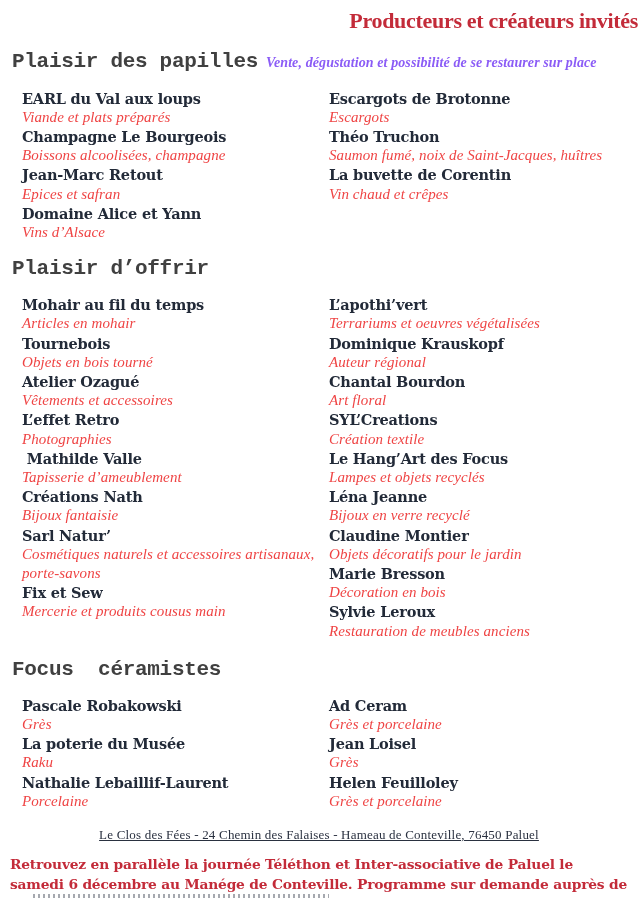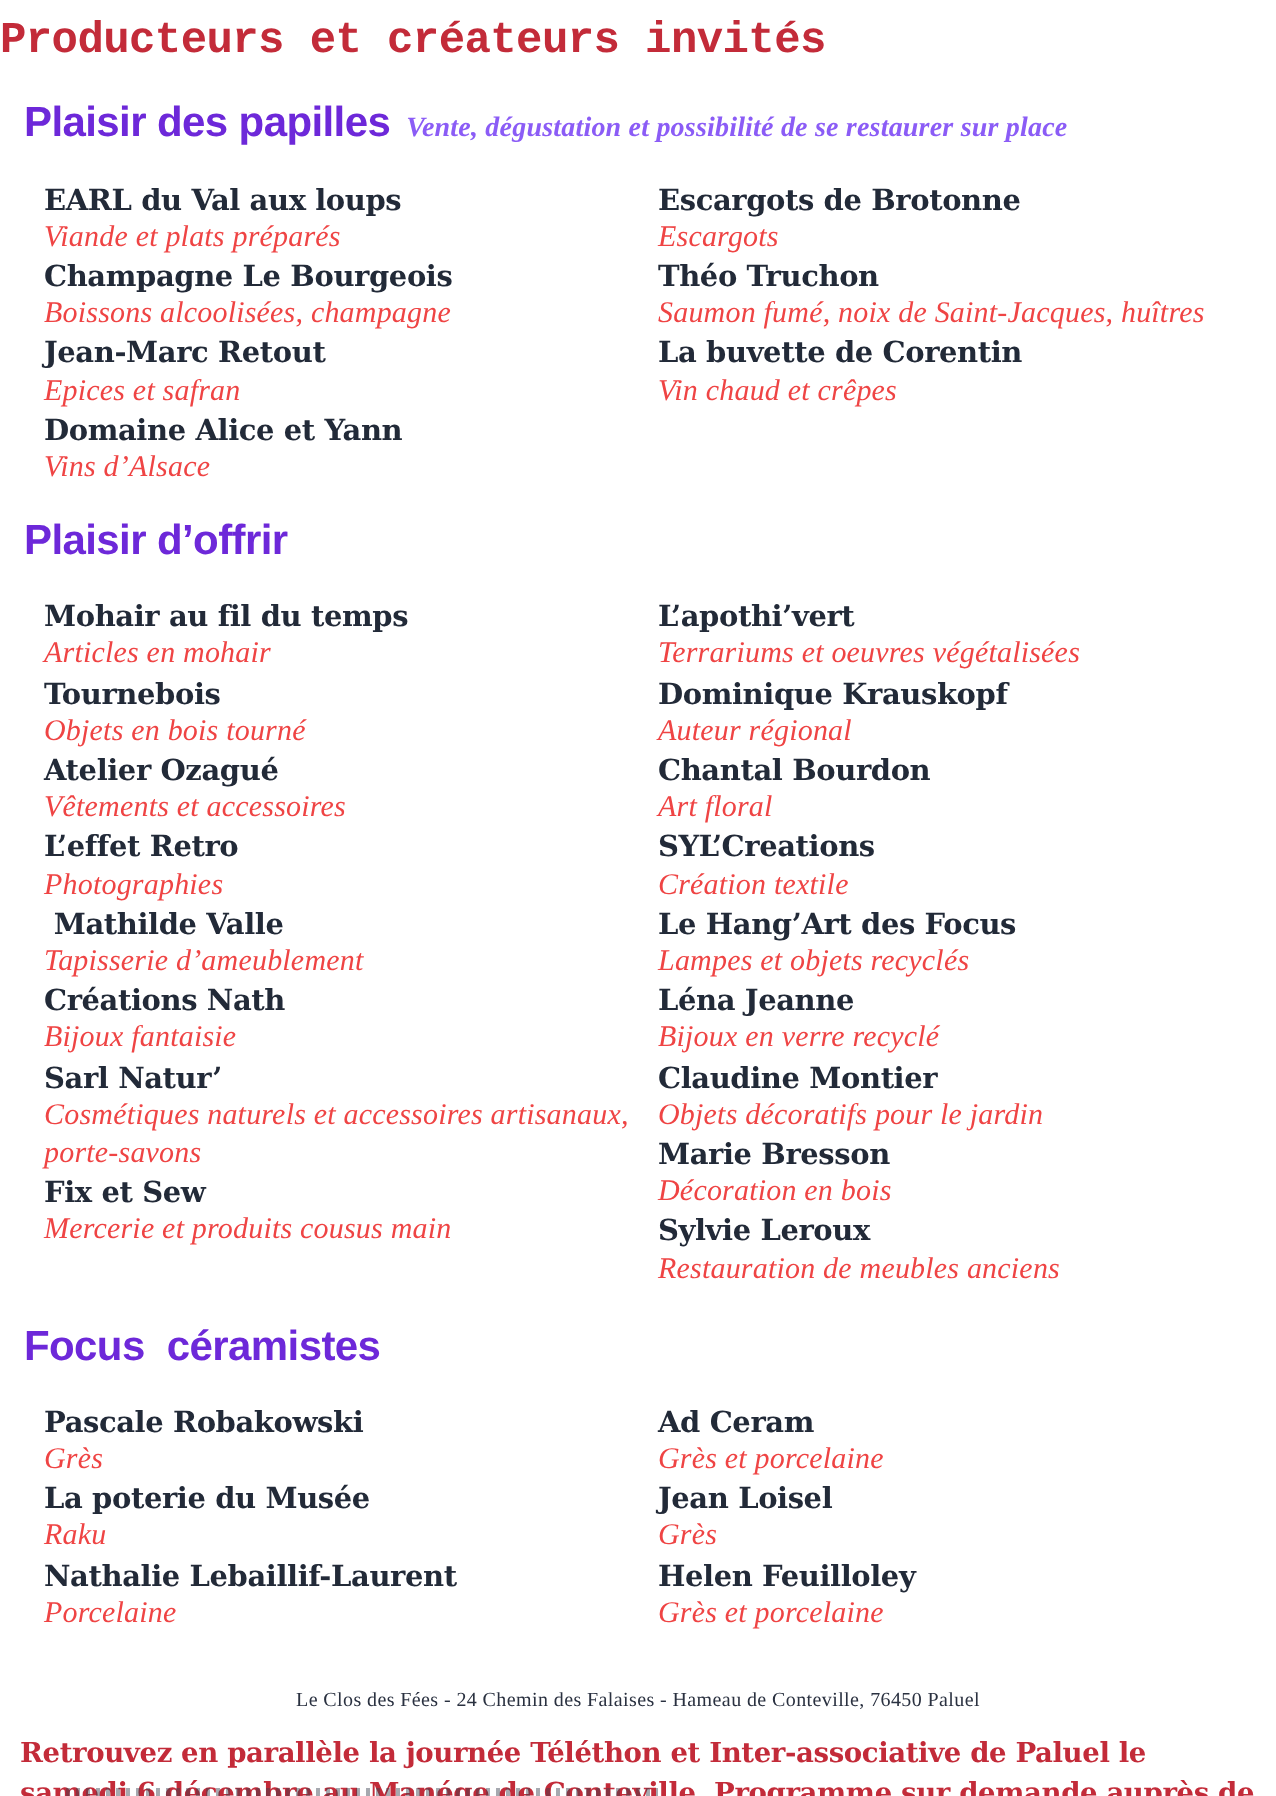--- a/index.html
+++ b/index.html
@@ -2,29 +2,29 @@
 <html><head>
 <meta charset="utf-8">
 <style>
   html,body{margin:0;padding:0;}
   body{
     width:638px;height:898px;background:#ffffff;overflow:hidden;
     font-family:"Liberation Serif", serif;color:#232b39;position:relative;
   }
   .page{width:638px;height:898px;position:relative;overflow:hidden;}
   .page-title{
-    font-family:Liberation Mono, monospace;
-    text-align:left;color:#c32b39;font-size:22px;font-weight:700;
+    font-family:Liberation Serif, serif;
+    text-align:right;color:#c32b39;font-size:22px;font-weight:700;
     margin:7px 0 0 0;letter-spacing:-0.3px;line-height:1.25;
   }
   .section{margin:0 12px;}
   .sec-head{margin-top:14px;line-height:26px;}
   .sec-title{
-    font-family:Liberation Sans, sans-serif;
-    color:#6d28d9;font-size:21px;font-weight:700;letter-spacing:-0.3px;
+    font-family:Liberation Mono, monospace;
+    color:#404040;font-size:21px;font-weight:700;letter-spacing:-0.3px;
     white-space:pre-wrap;display:inline;
   }
   .sec-subtitle{
     font-size:14px;font-weight:700;font-style:italic;color:#8b5cf6;
     margin-left:8px;display:inline;letter-spacing:0.1px;
   }
   .cols{display:flex;margin-top:13px;}
   .col{width:307px;box-sizing:border-box;padding-left:10px;flex:0 0 auto;}
   .entry{margin:0;}
   .entry .name{
@@ -32,22 +32,22 @@
     font-weight:700;font-size:14.5px;line-height:19.2px;white-space:pre-wrap;
     letter-spacing:-0.2px;color:#222a38;
   }
   .entry .desc{
     font-style:italic;font-size:15px;line-height:19.2px;color:#ef4444;
     letter-spacing:0.1px;
   }
   .sec-gap-2{}
   .sec-gap-3{margin-top:16px;}
   .venue-address{
-    text-align:center;font-size:10px;color:#2a3140;margin-top:28px;
-    font-variant-numeric:oldstyle-nums;letter-spacing:0.2px;
+    text-align:center;font-size:13px;color:#2a3140;margin-top:16px;
+    font-variant-numeric:oldstyle-nums;letter-spacing:0.2px;text-decoration:underline;
   }
   .telethon-notice{
     font-family:"DejaVu Serif", serif;
     margin:12px 10px 0 10px;color:#c32b39;font-weight:700;font-size:13.8px;
     line-height:19.5px;letter-spacing:-0.2px;
   }
   .clipped-text-line{
     position:absolute;left:33px;bottom:0;width:296px;height:4px;opacity:.45;
     background:repeating-linear-gradient(90deg,#39404e 0 2px,transparent 2px 5px);
   }

